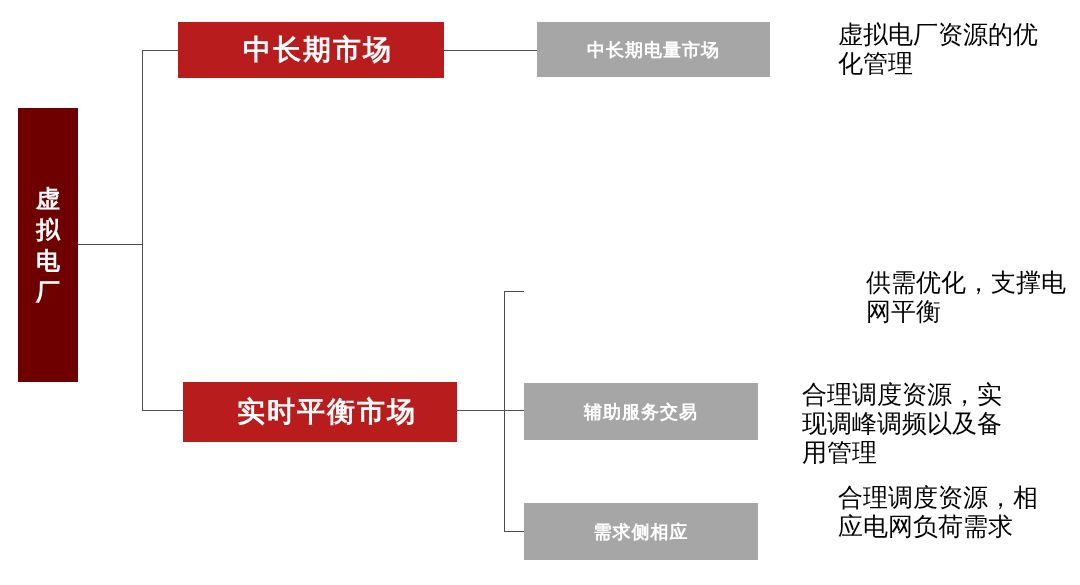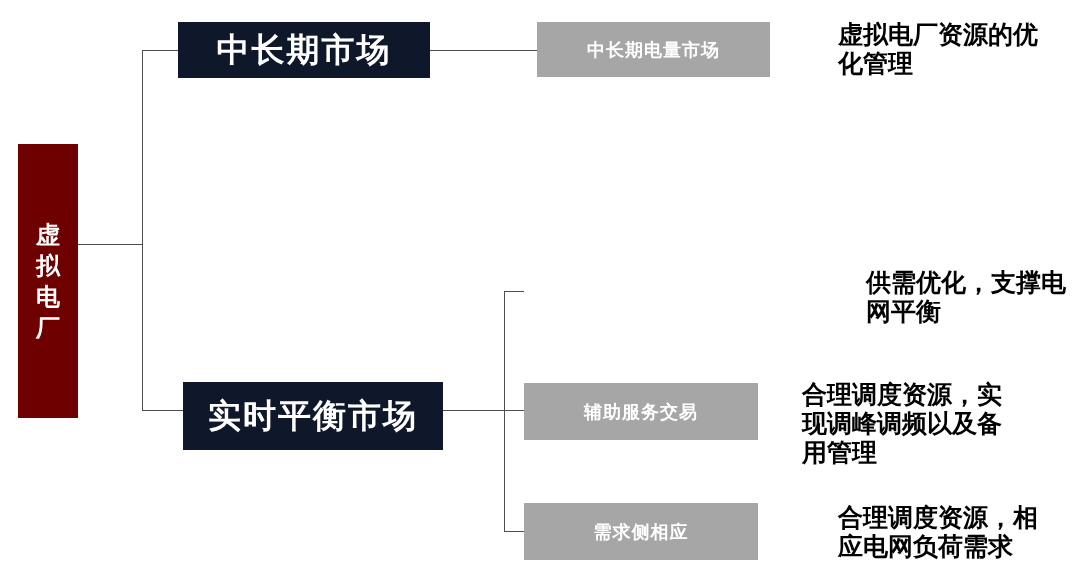--- a/index.html
+++ b/index.html
@@ -21,33 +21,33 @@
   .root-node{
     background:#6e0000;
     font-size:24px;line-height:31px;
   }
   .root-node .vtext{
     width:1.05em;
     word-break:break-all;
     white-space:normal;
   }
   .market-node{
-    background:#0f172a;
-    font-size:33px;letter-spacing:2px;
+    background:#b91c1c;
+    font-size:28px;letter-spacing:2px;padding-left:14px;
   }
   .child-node{
     background:#a6a6a6;
     font-size:18px;letter-spacing:1px;
   }
   .desc{
     position:absolute;
     width:214px;
     font-size:25px;line-height:29px;
     color:#000000;
-    font-weight:700;
+    font-weight:400;
     letter-spacing:0;
     text-align:left;
     word-break:break-all;
   }
   .line{
     position:absolute;
     background:#4d4d4d;
   }
   .hline{height:1px;}
   .vline{width:1px;}
@@ -60,39 +60,39 @@
   <div class="line vline" style="left:142px;top:50px;height:361px;"></div>
   <div class="line hline" style="left:78px;top:244px;width:64px;"></div>
   <div class="line hline" style="left:142px;top:50px;width:36px;"></div>
   <div class="line hline" style="left:142px;top:410px;width:41px;"></div>
   <div class="line hline" style="left:430px;top:50px;width:107px;"></div>
   <div class="line hline" style="left:443px;top:410px;width:81px;"></div>
   <div class="line vline" style="left:504px;top:291px;height:241px;"></div>
   <div class="line hline" style="left:504px;top:291px;width:20px;"></div>
   <div class="line hline" style="left:504px;top:531px;width:20px;"></div>
 
-  <div class="node root-node" style="left:18px;top:108px;width:60px;height:274px;margin-top:36px;">
+  <div class="node root-node" style="left:18px;top:108px;width:60px;height:274px;">
     <div class="vtext">虚拟电厂</div>
   </div>
 
   <div class="node market-node" style="left:178px;top:22px;width:252px;height:56px;">
     <span>中长期市场</span>
   </div>
-  <div class="node market-node" style="left:183px;top:382px;width:260px;height:68px;">
+  <div class="node market-node" style="left:183px;top:382px;width:260px;height:60px;">
     <span>实时平衡市场</span>
   </div>
 
   <div class="node child-node" style="left:537px;top:22px;width:233px;height:55px;">
     <span>中长期电量市场</span>
   </div>
   <div class="node child-node" style="left:524px;top:383px;width:234px;height:57px;">
     <span>辅助服务交易</span>
   </div>
   <div class="node child-node" style="left:524px;top:503px;width:234px;height:57px;">
     <span>需求侧相应</span>
   </div>
 
   <div class="desc" style="left:838px;top:20px;">虚拟电厂资源的优化管理</div>
   <div class="desc" style="left:838px;top:268px;margin-left:28px;">供需优化，支撑电网平衡</div>
   <div class="desc" style="left:802px;top:380px;">合理调度资源，实现调峰调频以及备用管理</div>
-  <div class="desc" style="left:838px;top:503px;">合理调度资源，相应电网负荷需求</div>
+  <div class="desc" style="left:838px;top:483px;">合理调度资源，相应电网负荷需求</div>
 
 </div>
 
 </body></html>

